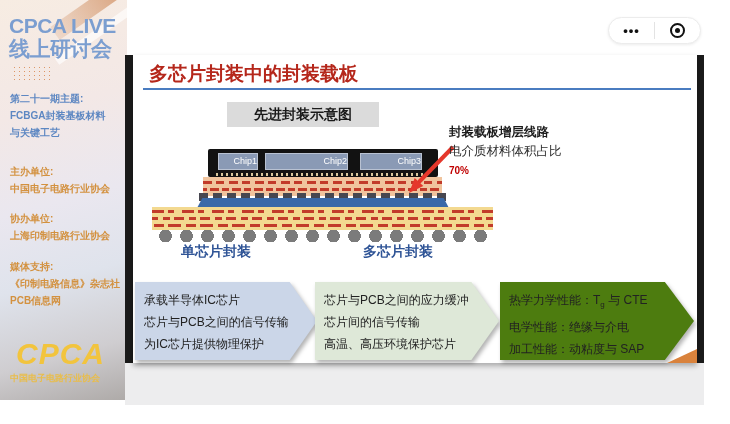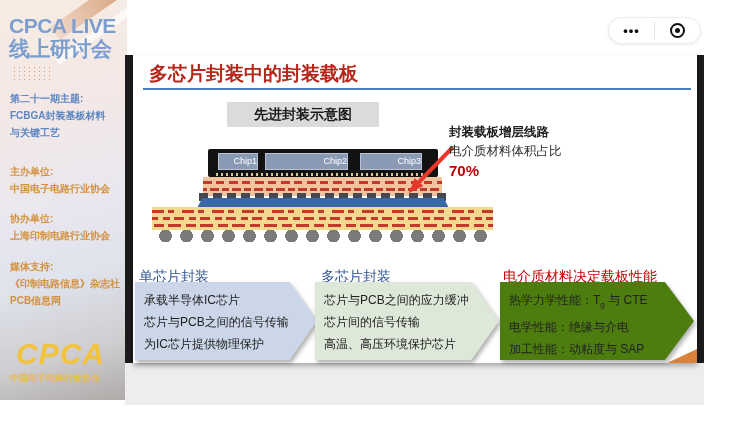--- a/index.html
+++ b/index.html
@@ -71,25 +71,25 @@
       linear-gradient(90deg,transparent 0 20%,#c23b2a 20% 45%,transparent 45% 60%,#c23b2a 60% 100%),
       linear-gradient(90deg,#c23b2a 0 30%,transparent 30% 45%,#c23b2a 45% 85%,transparent 85% 100%);
     background-size:30px 3px,26px 3px,32px 3px; background-position:0 3px,6px 10px,2px 17px;
     background-repeat:repeat-x; }
   .balls { position:absolute; left:22px; top:174px; width:336px; height:15px;
     background:radial-gradient(circle 6.5px at 10.5px 7px,#7b7b7b 98%,transparent 100%);
     background-size:21px 15px; background-repeat:repeat-x; }
 
   .anno { position:absolute; left:316px; top:68px; font-size:12.5px; line-height:19px; color:#2b2b2b; }
   .anno-b { font-weight:700; color:#1c1c1c; }
-  .anno-val { font-size:15px; font-weight:800; color:#c00000; }
+  .anno-val { font-size:10px; font-weight:800; color:#c00000; }
   .arrow-svg { position:absolute; left:268px; top:86px; width:60px; height:60px; }
 
   
-  .sec-head { position:absolute; top:213px; font-size:14px; font-weight:400; white-space:nowrap; }
+  .sec-head { position:absolute; top:188px; font-size:14px; font-weight:700; white-space:nowrap;margin-left:42px; }
   .h-blue { color:#2f5496; }
   .h-red { color:#c00000; }
   .pent-wrap { position:absolute; top:227px; filter:drop-shadow(2px 3px 2px rgba(0,0,0,.3)); }
   .pent { height:78px; padding:7px 30px 0 9px; clip-path:polygon(0 0,85% 0,100% 50%,85% 100%,0 100%);
     font-size:12px; line-height:22px; color:#222222; white-space:nowrap; }
   .pent.blue { background:#cbd6e8; }
   .pent.green { background:#dee8d8; }
   .pent.peach { background:#4d7c0f; }
   .w1 { left:2px; } .w1 .pent { width:182px; }
   .w2 { left:182px; } .w2 .pent { width:184px; }
@@ -172,21 +172,20 @@
       <polygon points="8,52 22.3,45.1 13.7,36.9" fill="#e5372b"></polygon>
     </svg>
     <div class="anno">
       <div class="anno-b">封装载板增层线路</div>
       <div>电介质材料体积占比</div>
       <div class="anno-val">70%</div>
     </div>
 
     <div class="sec-head h-blue hx1">单芯片封装</div>
     <div class="sec-head h-blue hx2">多芯片封装</div>
-    <div class="sec-head h-red hx3">电介质材料决定载板性能</div>
 
     <div class="pent-wrap w1">
       <div class="pent blue">
         <div>承载半导体IC芯片</div>
         <div>芯片与PCB之间的信号传输</div>
         <div>为IC芯片提供物理保护</div>
       </div>
     </div>
     <div class="pent-wrap w2">
       <div class="pent green">

